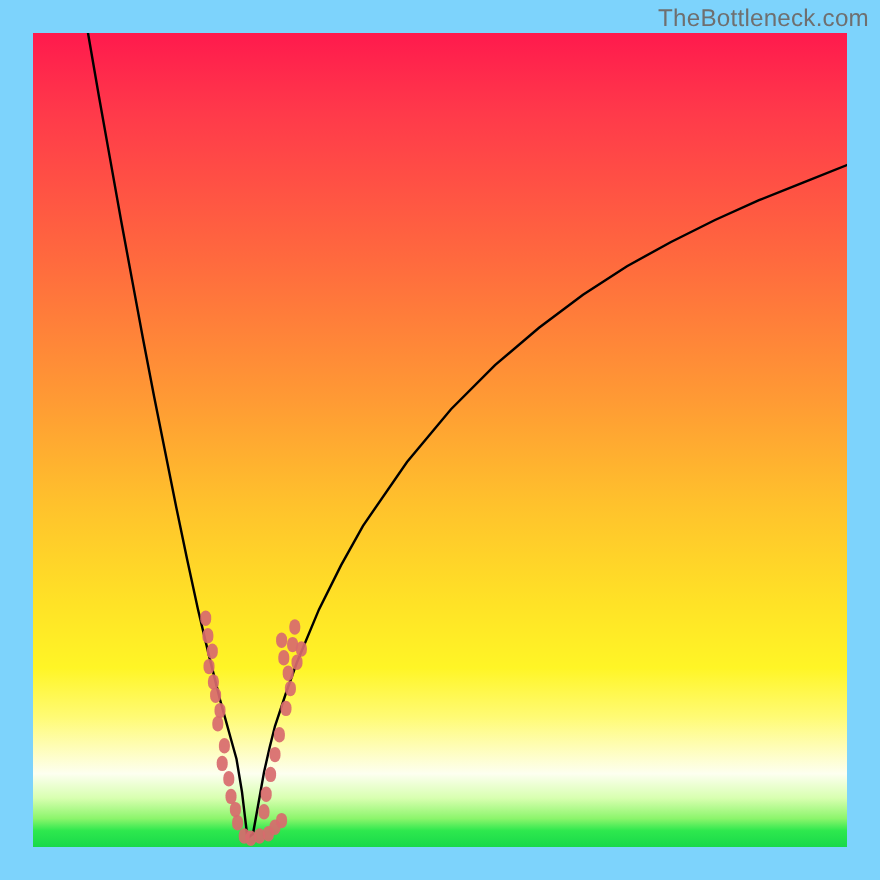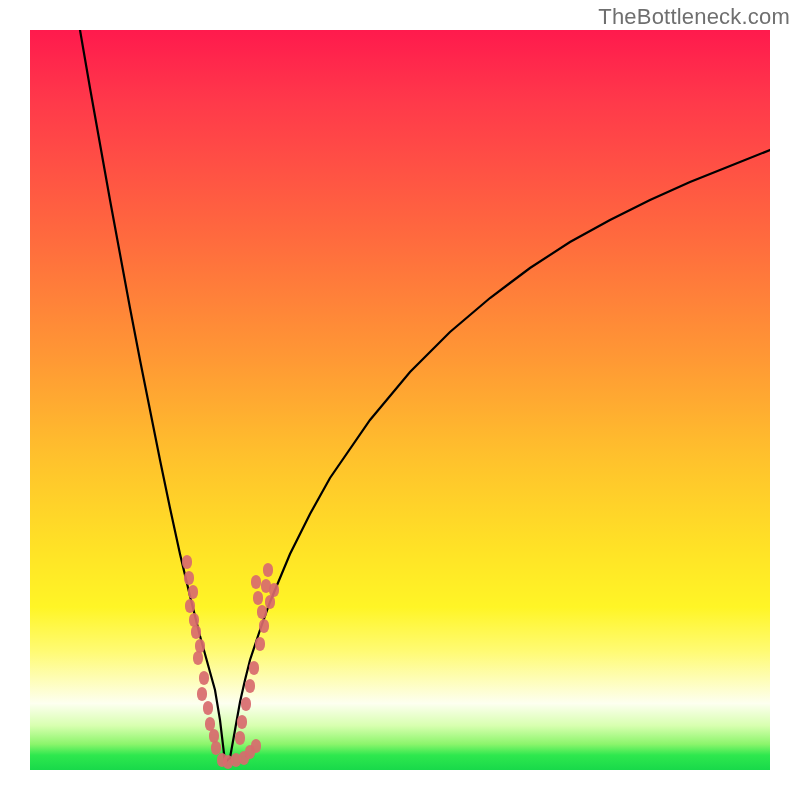--- a/index.html
+++ b/index.html
@@ -9,21 +9,21 @@
     height: 800px;
     overflow: hidden;
     background: #000;
     font-family: Arial, Helvetica, sans-serif;
   }
   .frame {
     position: absolute;
     top: 0; left: 0;
     width: 800px;
     height: 800px;
-    background: #ffffff;
+    background: #7dd3fc;
   }
   .plot {
     position: absolute;
     top: 30px;
     left: 30px;
     width: 740px;
     height: 740px;
     overflow: hidden;
   }
   .gradient {

